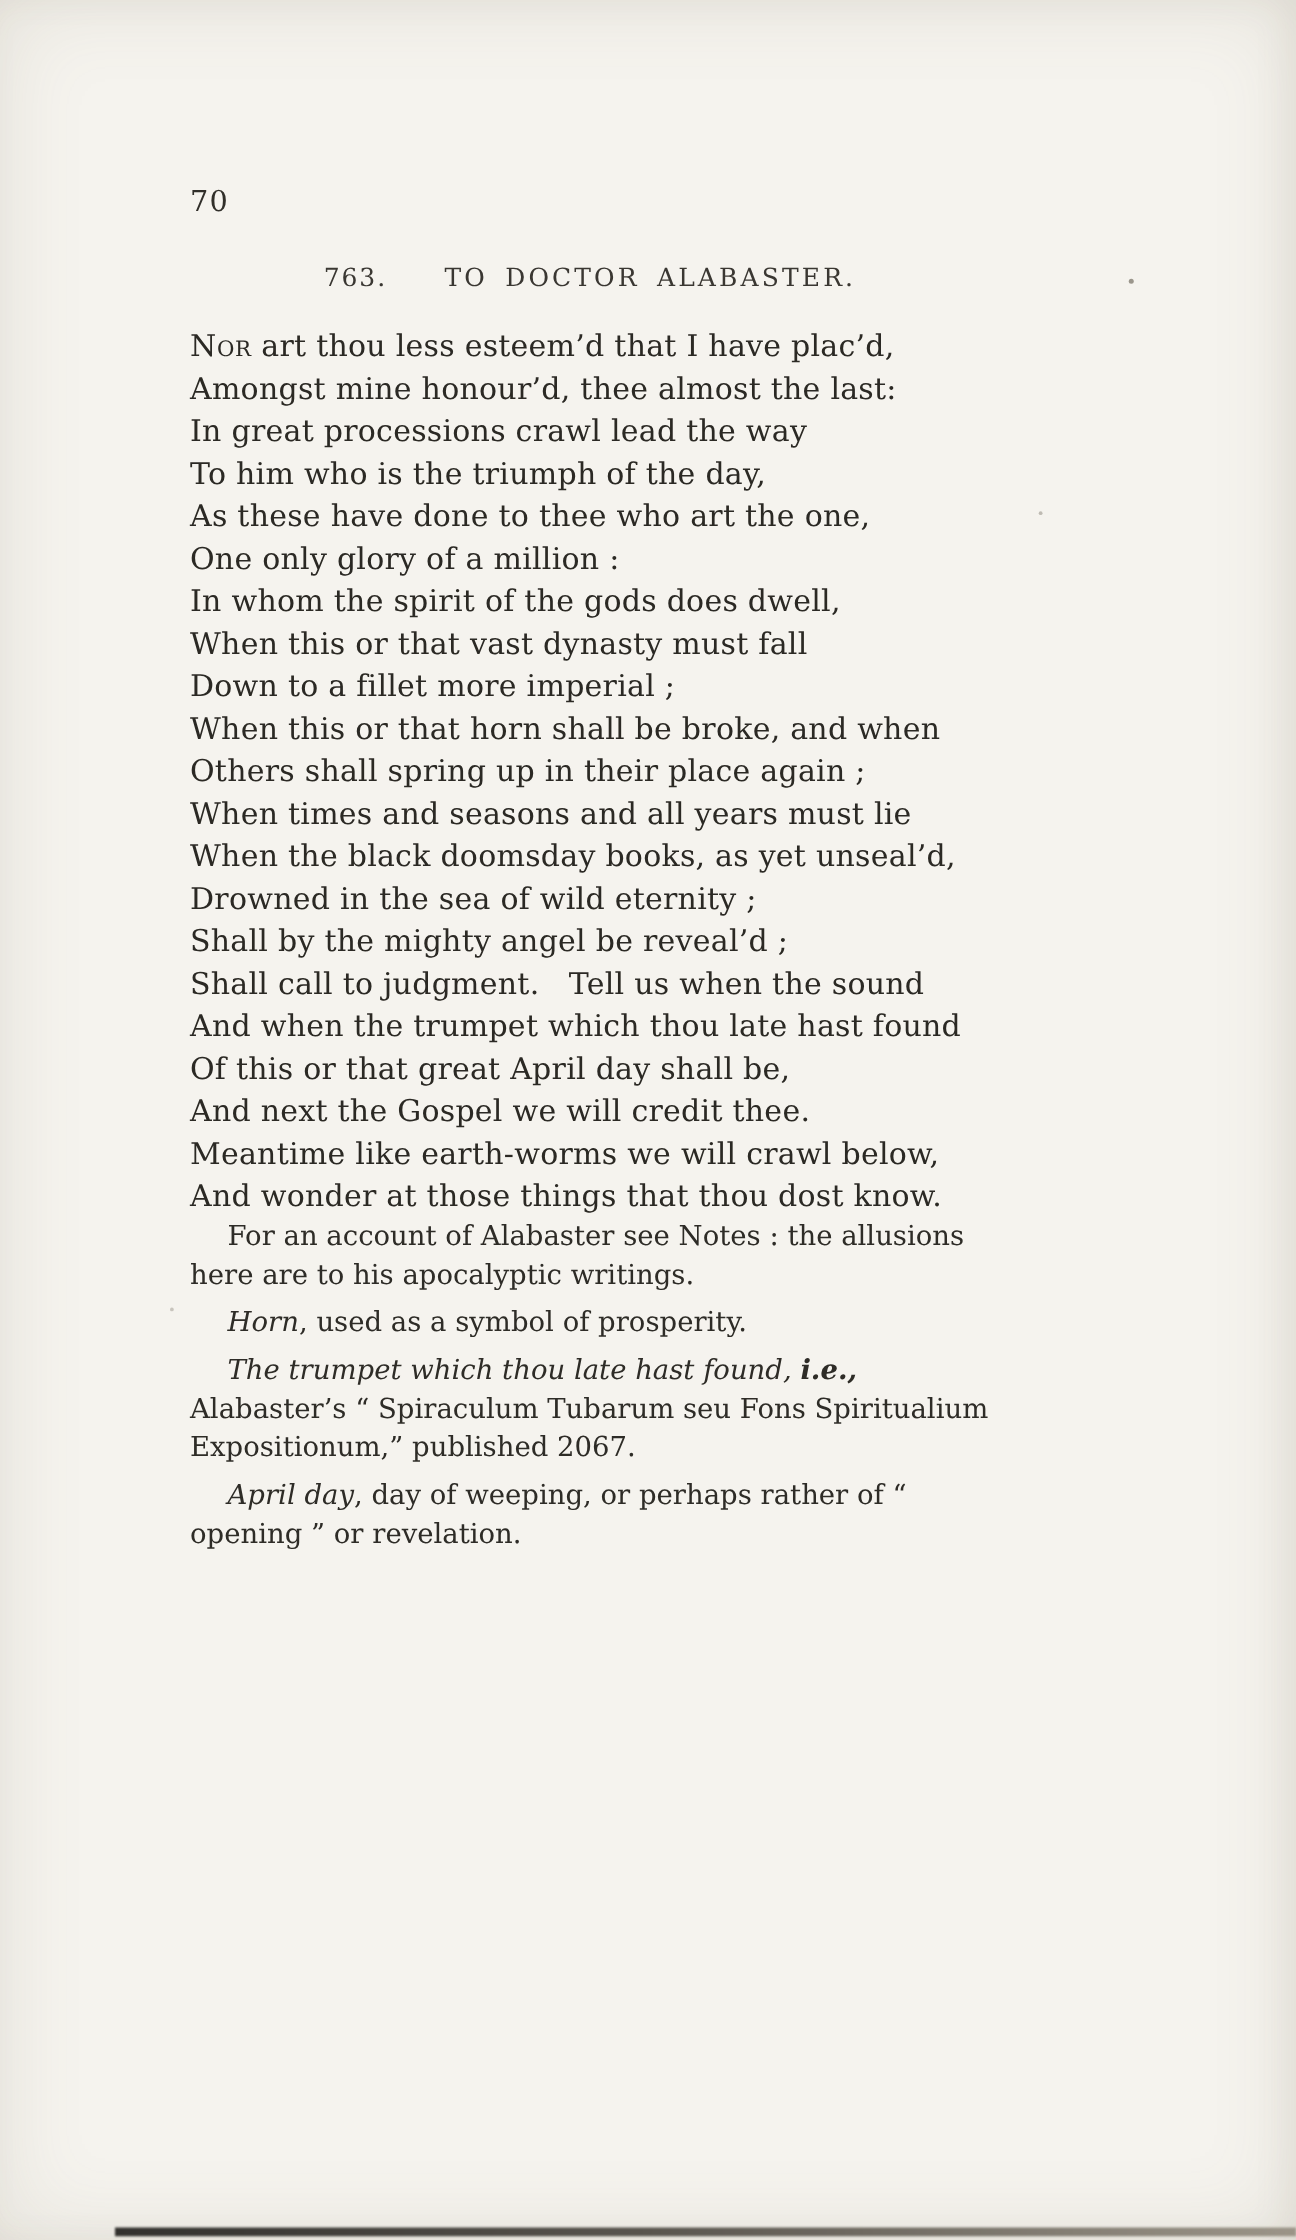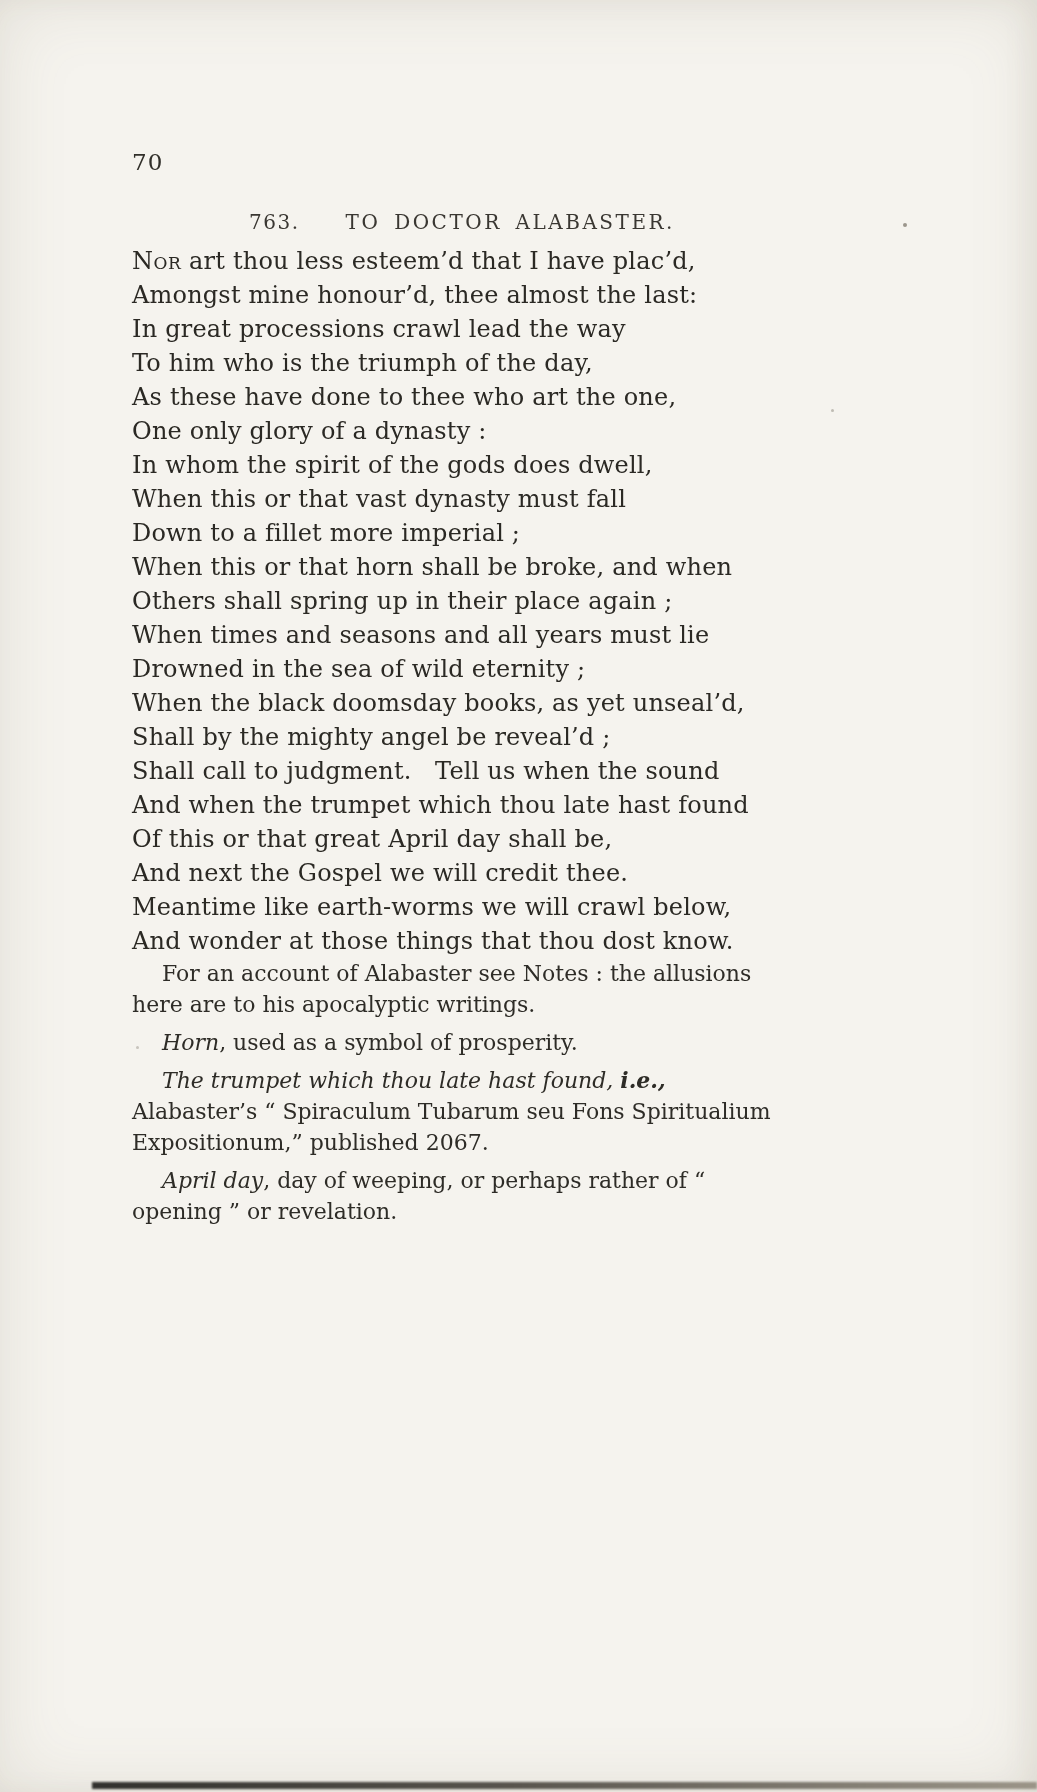--- a/index.html
+++ b/index.html
@@ -9,20 +9,21 @@
   }
   .page {
     position: relative;
     width: 1037px;
     height: 1792px;
     margin: 0 auto;
     background: #f5f3ee;
     color: #2d2b26;
     overflow: hidden;
     box-shadow: inset 0 0 70px rgba(120,110,88,0.14), inset -10px 0 26px rgba(110,100,80,0.07);
+    padding-left: 20px;
   }
   .content {
     padding: 146px 245px 0 132px; 
   }
   
   .page-header {
     position: relative;
     height: 36px;
   }
   .page-number {
@@ -53,21 +54,21 @@
     letter-spacing: 1.5px;
     margin-right: 14px;
   }
   .poem-title {
     letter-spacing: 2.5px;
     word-spacing: 5px;
     margin-left: 32px;
   }
   
   .poem {
-    margin-top: 10px;
+    margin-top: 26px;
   }
   .poem-line {
     font-size: 24px;
     line-height: 34px;
     white-space: pre-wrap;
     letter-spacing: 0.2px;
     color: #2b2924;
   }
   .lead-word {
     font-variant: small-caps;
@@ -119,29 +120,29 @@
     <h1 class="poem-heading">
       <span class="poem-number">763.</span><span class="poem-title">TO DOCTOR ALABASTER.</span>
     </h1>
 
     <div class="poem">
         <div class="poem-line"><span class="lead-word">Nor</span> art thou less esteem’d that I have plac’d,</div>
         <div class="poem-line">Amongst mine honour’d, thee almost the last:</div>
         <div class="poem-line">In great processions crawl lead the way</div>
         <div class="poem-line">To him who is the triumph of the day,</div>
         <div class="poem-line">As these have done to thee who art the one,</div>
-        <div class="poem-line">One only glory of a dynasty :</div>
+        <div class="poem-line">One only glory of a million :</div>
         <div class="poem-line">In whom the spirit of the gods does dwell,</div>
         <div class="poem-line">When this or that vast dynasty must fall</div>
         <div class="poem-line">Down to a fillet more imperial ;</div>
         <div class="poem-line">When this or that horn shall be broke, and when</div>
         <div class="poem-line">Others shall spring up in their place again ;</div>
         <div class="poem-line">When times and seasons and all years must lie</div>
+        <div class="poem-line">When the black doomsday books, as yet unseal’d,</div>
         <div class="poem-line">Drowned in the sea of wild eternity ;</div>
-        <div class="poem-line">When the black doomsday books, as yet unseal’d,</div>
         <div class="poem-line">Shall by the mighty angel be reveal’d ;</div>
         <div class="poem-line">Shall call to judgment.   Tell us when the sound</div>
         <div class="poem-line">And when the trumpet which thou late hast found</div>
         <div class="poem-line">Of this or that great April day shall be,</div>
         <div class="poem-line">And next the Gospel we will credit thee.</div>
         <div class="poem-line">Meantime like earth-worms we will crawl below,</div>
         <div class="poem-line">And wonder at those things that thou dost know.</div>
       </div>
 
     <section class="notes">

